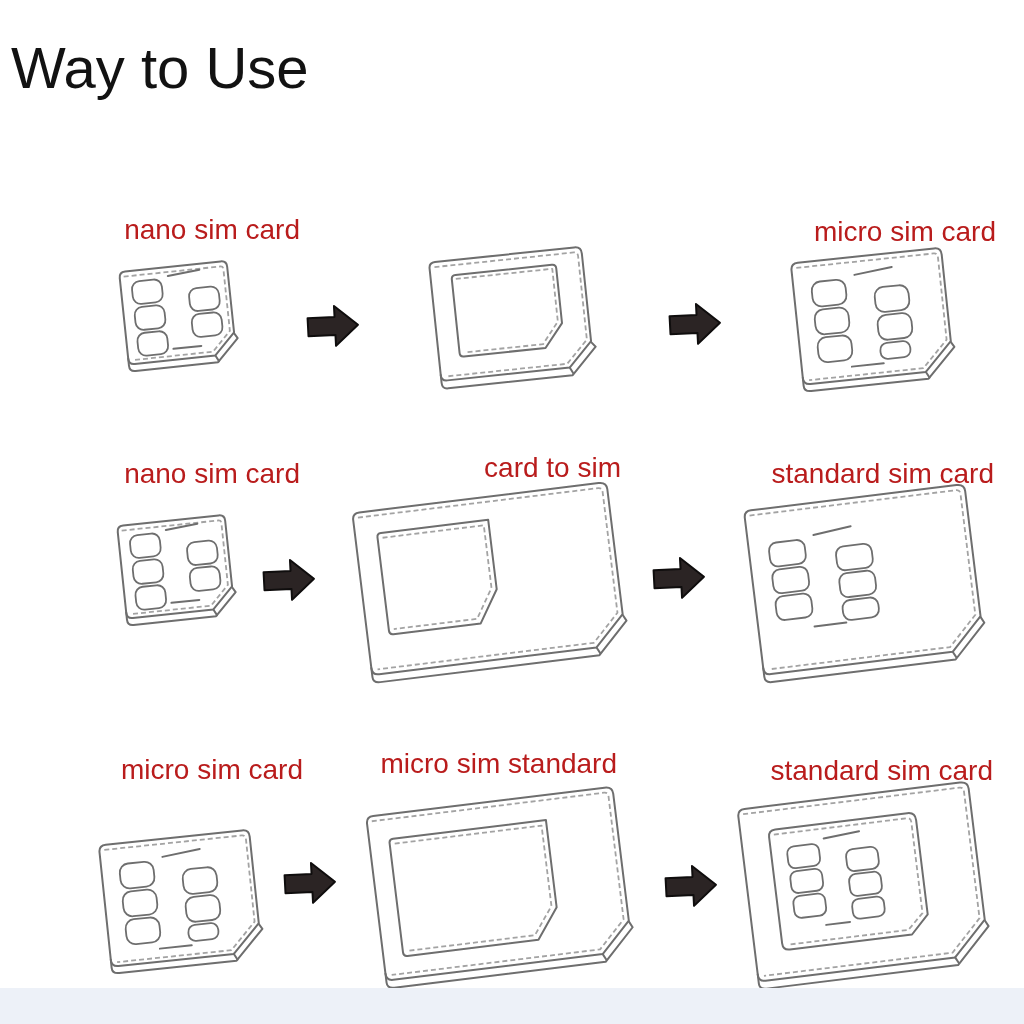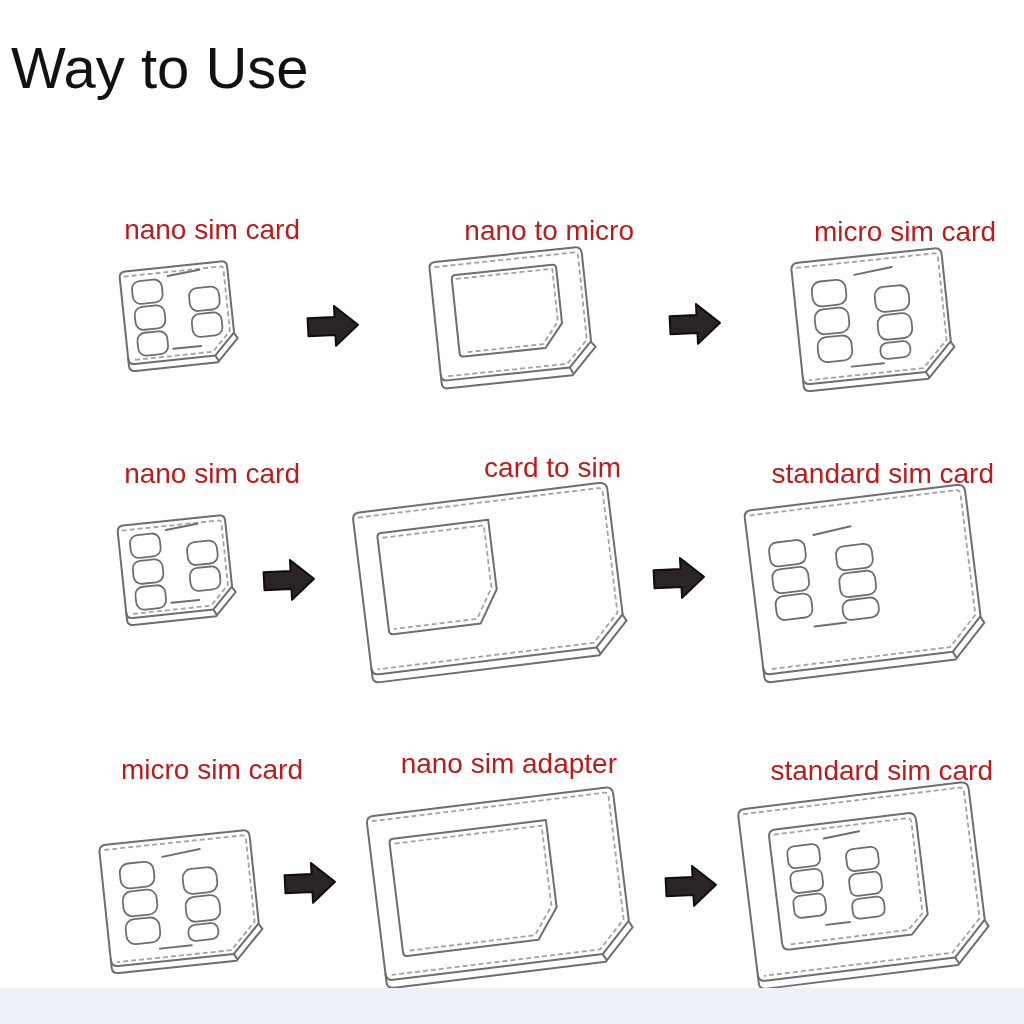--- a/index.html
+++ b/index.html
@@ -17,21 +17,20 @@
   .bottom-band { position:absolute; left:0; top:988px; width:1024px; height:36px; }
 </style>
 </head>
 <body>
 
 <div class="canvas">
 
   <h1 class="title">Way to Use</h1>
 
   <div class="label" style="left:60px;  top:214px;">nano sim card</div>
-  <div class="label" style="left:394px; top:215px;">nano to micro</div>
   <div class="label" style="left:756px; top:216px;">micro sim card</div>
 
   <div class="card r6" style="left:115px; top:262px;">
     <svg width="130" height="122" viewBox="0 0 130 122">
       <path class="ln" d="M10,10 Q10,4 16,4 L112,4 Q118,4 118,10 L118,76 L97,97 L16,97 Q10,97 10,91 Z"></path>
       <path class="ln2" d="M14,9 L111,9 Q114,9 114,12 L114,74 L95,93 L15,93"></path>
       <path class="ln" d="M10,91 L10,98 Q10,104 16,104 L99,104 L121,82 L118,77"></path>
       <path class="ln" d="M97,97 L100,103"></path>
       <rect class="pad" x="21" y="15" width="30" height="23" rx="8"></rect>
       <rect class="pad" x="21" y="41" width="30" height="23" rx="8"></rect>
@@ -137,21 +136,21 @@
       <rect class="pad" x="34" y="98" width="36" height="24" rx="8"></rect>
       <rect class="pad" x="100" y="56" width="36" height="24" rx="8"></rect>
       <rect class="pad" x="100" y="83" width="36" height="24" rx="8"></rect>
       <rect class="pad" x="100" y="110" width="36" height="20" rx="8"></rect>
       <path class="ln" d="M80,41 L118,37"></path>
       <path class="ln" d="M70,132 L102,132"></path>
     </svg>
   </div>
 
   <div class="label" style="left:63px;  top:754px;">micro sim card</div>
-  <div class="label" style="left:377px; top:748px;">nano sim adapter</div>
+  <div class="label" style="left:377px; top:748px;">micro sim standard</div>
   <div class="label" style="left:753px; top:755px;">standard sim card</div>
 
   <div class="card r6" style="left:94px; top:832px;">
     <svg width="178" height="152" viewBox="0 0 178 152">
       <path class="ln" d="M12,12 Q12,5 19,5 L156,5 Q163,5 163,12 L163,99 L135,127 L19,127 Q12,127 12,120 Z"></path>
       <path class="ln2" d="M17,10 L155,10 Q159,10 159,14 L159,97 L133,123 L18,123"></path>
       <path class="ln" d="M12,120 L12,128 Q12,134 19,134 L137,134 L166,105 L163,100"></path>
       <path class="ln" d="M135,127 L138,133"></path>
       <rect class="pad" x="30" y="26" width="34" height="25" rx="9"></rect>
       <rect class="pad" x="30" y="54" width="34" height="25" rx="9"></rect>

